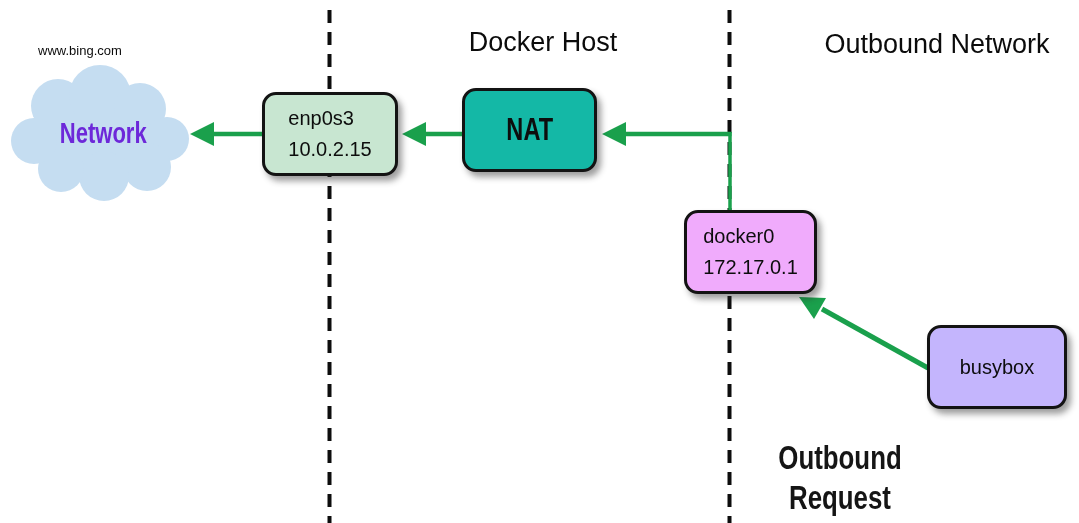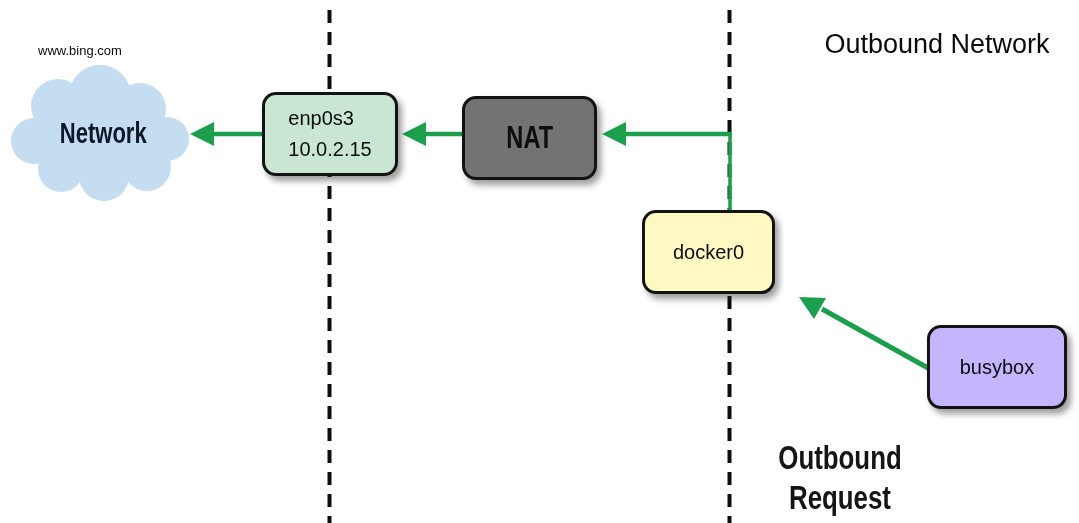--- a/index.html
+++ b/index.html
@@ -37,37 +37,37 @@
     display: inline-block;
     letter-spacing: 0px;
   }
 
   .cloud-label {
     position: absolute;
     z-index: 3;
     left: 20px; top: 117px; width: 166px;
     text-align: center;
     font-size: 29px;
-    color: #0f172a;
+    color: #6d28d9;
   }
 
   .node {
     position: absolute;
     z-index: 2;
     border: 3.5px solid #131313;
     border-radius: 14px;
     box-shadow: 4px 5px 6px rgba(40,40,40,0.45);
     display: flex;
     align-items: center;
     justify-content: center;
   }
   .node .lines { text-align: left; font-size: 20px; line-height: 1.55; color: #0d0d0d; }
   .node-enp0s3  { left: 262px; top:  92px; width: 130px; height: 78px; background: #c8e6d1; }
-  .node-nat     { left: 462px; top:  96px; width: 129px; height: 78px; background: #737373; }
-  .node-docker0 { left: 642px; top: 210px; width: 127px; height: 78px; background: #fef9c3; }
+  .node-nat     { left: 462px; top:  88px; width: 129px; height: 78px; background: #14b8a6; }
+  .node-docker0 { left: 684px; top: 210px; width: 127px; height: 78px; background: #f0abfc; }
   .node-busybox { left: 927px; top: 325px; width: 134px; height: 78px; background: #c4b5fd; }
   .nat-label { font-size: 31px; color: #0d0d0d; }
 
   .outbound-note {
     position: absolute;
     z-index: 3;
     left: 730px; top: 399px; width: 220px;
     text-align: center;
     font-size: 34px;
     line-height: 1.16;
@@ -112,20 +112,21 @@
       <line x1="730" y1="132" x2="730" y2="213" stroke-width="3.5" stroke="#1aa04c"></line>
       <polygon points="602,134 626,122 626,146" fill="#1aa04c"></polygon>
     </g>
 
     <g>
       <line x1="928" y1="368" x2="822" y2="309" stroke-width="5" stroke="#1aa04c"></line>
       <polygon points="799,297 826,298 814,319" fill="#1aa04c"></polygon>
     </g>
   </svg>
 
+  <div class="heading" style="left:433px; top:27px; width:220px;">Docker Host</div>
 
   <div class="heading" style="left:807px; top:29px; width:260px;">Outbound Network</div>
 
   <div class="url-label" style="left:38px; top:43px;">www.bing.com</div>
 
   <div class="cloud-label">
     <span class="condensed">Network</span>
   </div>
 
   <div class="node node-enp0s3">
@@ -135,20 +136,21 @@
     </div>
   </div>
 
   <div class="node node-nat">
     <span class="condensed nat-label">NAT</span>
   </div>
 
   <div class="node node-docker0">
     <div class="lines">
       <div>docker0</div>
+      <div>172.17.0.1</div>
     </div>
   </div>
 
   <div class="node node-busybox">
     <div class="lines">
       <div>busybox</div>
     </div>
   </div>
 
   <div class="outbound-note">

